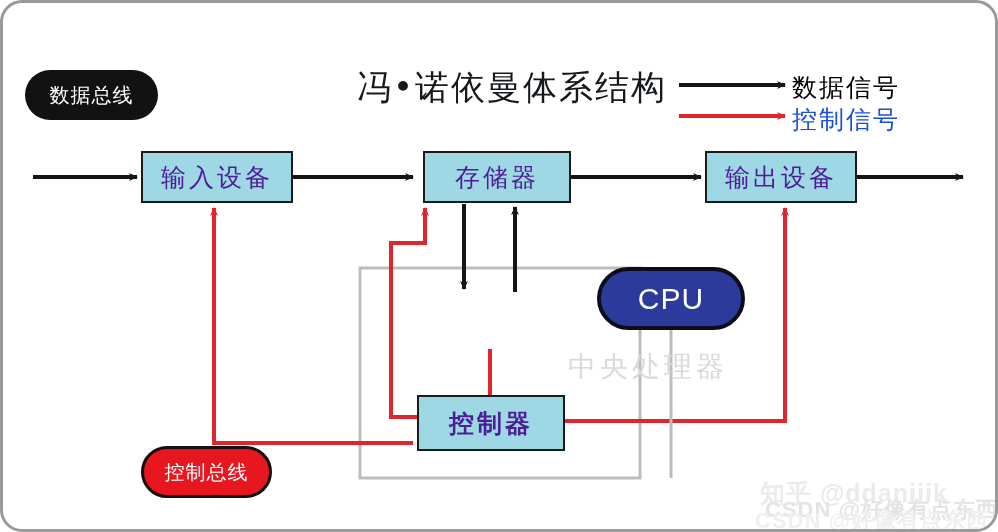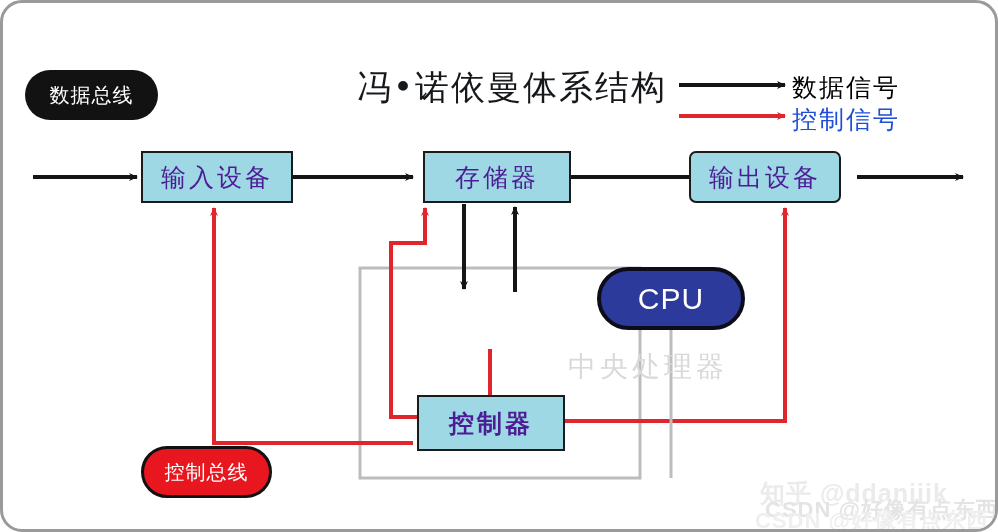--- a/index.html
+++ b/index.html
@@ -85,21 +85,21 @@
 
   <div class="pill" id="bus-data">数据总线</div>
   <div class="pill" id="bus-ctrl">控制总线</div>
 
   <div class="pill" id="cpu-badge">CPU</div>
 
   <div class="node" style="left:138px;top:148px;width:152px;height:52px;">输入设备</div>
 
   <div class="node" style="left:420px;top:148px;width:148px;height:52px;">存储器</div>
 
-  <div class="node" style="left:686px;top:148px;width:152px;height:52px;border-radius:7px;">输出设备</div>
+  <div class="node" style="left:702px;top:148px;width:152px;height:52px;">输出设备</div>
 
 
   <div class="node" style="left:414px;top:392px;width:148px;height:56px;font-weight:bold;">控制器</div>
 
   <div id="wm-cpu">中央处理器</div>
 
   <div class="wm" id="wm-zhihu">知乎 @ddaniiik</div>
   <div class="wm" id="wm-csdn">CSDN @好像有点东西</div>
   <div class="wm" id="wm-csdn2">CSDN @好像有点东西</div>
 

